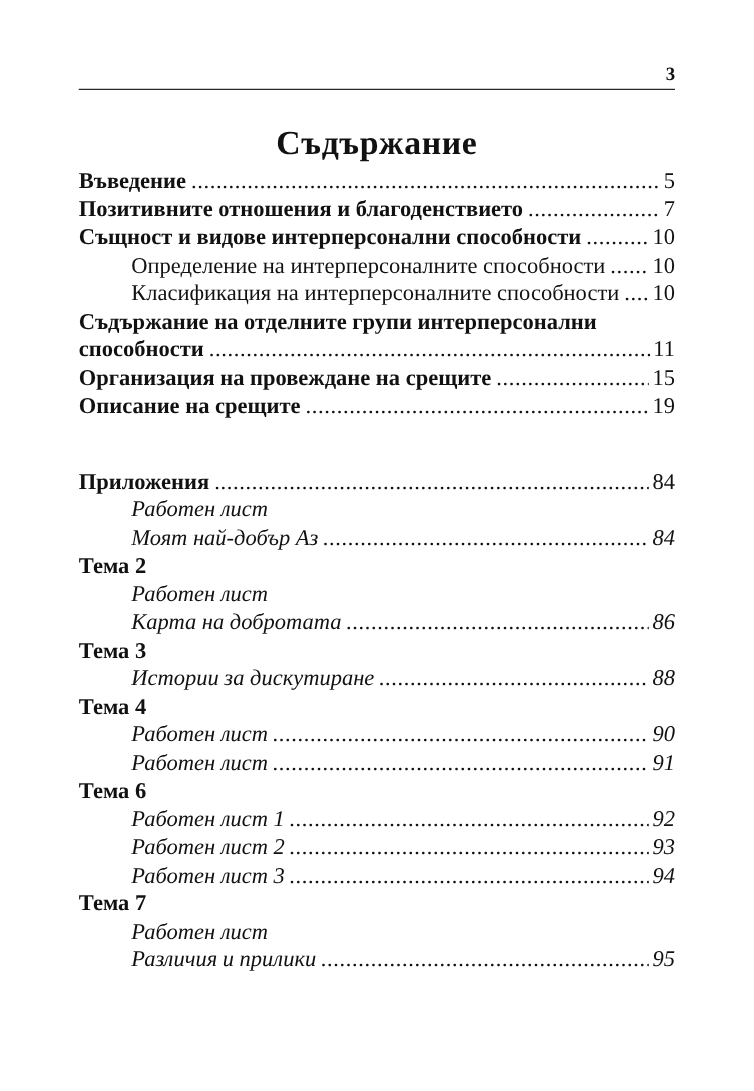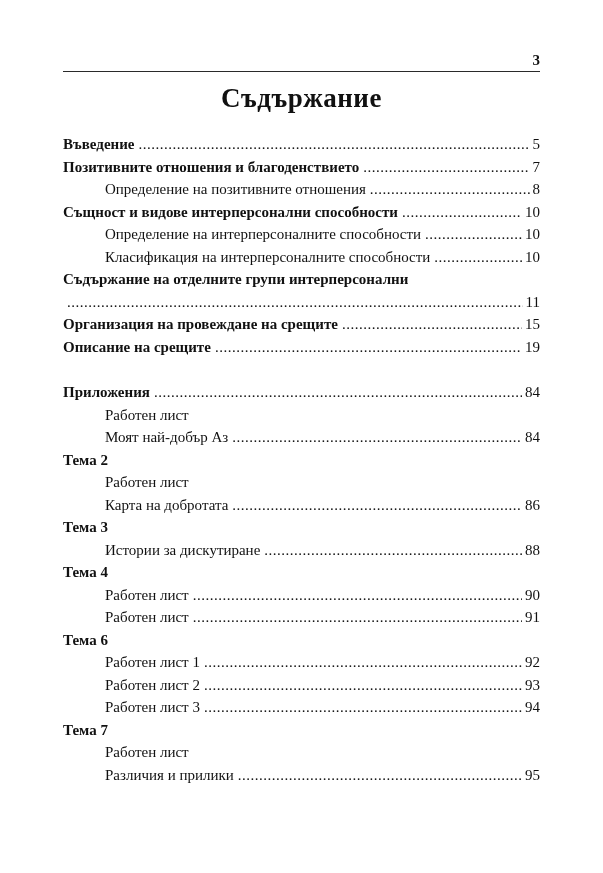--- a/index.html
+++ b/index.html
@@ -26,42 +26,42 @@
   .rule {
     position: absolute;
     top: 71px; left: 63px; right: 63px;
     height: 0;
     border-top: 1.6px solid #2a2a2a;
   }
   
   .title {
     position: absolute;
     top: 83px; left: 0; right: 0;
-    margin: 0;
+    margin: 16px;
     text-align: center;
     font-size: 27px;
     font-weight: 700;
     letter-spacing: 0.5px;
   }
   
   .toc {
     position: absolute;
     top: 133px; left: 63px; right: 63px;
   }
   .row {
     display: flex;
     align-items: center;
-    font-size: 15px;
+    font-size: 18px;
     line-height: 22.5px;
     white-space: nowrap;
   }
   .row.bold .label { font-weight: 700; }
-  .row.italic { }
+  .row.italic { font-style: italic; }
   .row.indent { padding-left: 42px; }
-  .row.gap { margin-top: 23px; }
+  .row.gap { margin-top: 38px; }
   .leader {
     flex: 1 1 auto;
     overflow: hidden;
     margin: 0 3px 0 4px;
     min-width: 0;
   }
   .leader::after {
     content: "...................................................................................................................................................................";
     letter-spacing: 0.5px;
     font-weight: 400;
@@ -83,45 +83,41 @@
       <div class="row bold">
     <span class="label">Въведение</span>
     <span class="leader"></span>
     <span class="pagenum">5</span>
   </div>
       <div class="row bold">
     <span class="label">Позитивните отношения и благоденствието</span>
     <span class="leader"></span>
     <span class="pagenum">7</span>
   </div>
-      <div class="row regular indent">
-    <span class="label">Определение на позитивните отношения</span>
-    <span class="leader"></span>
-    <span class="pagenum">8</span>
-  </div>
       <div class="row bold">
     <span class="label">Същност и видове интерперсонални способности</span>
     <span class="leader"></span>
     <span class="pagenum">10</span>
   </div>
       <div class="row regular indent">
     <span class="label">Определение на интерперсоналните способности</span>
     <span class="leader"></span>
     <span class="pagenum">10</span>
   </div>
       <div class="row regular indent">
     <span class="label">Класификация на интерперсоналните способности</span>
     <span class="leader"></span>
     <span class="pagenum">10</span>
   </div>
       <div class="row bold">
     <span class="label">Съдържание на отделните групи интерперсонални</span>
 
   </div>
       <div class="row bold">
+    <span class="label">способности</span>
     <span class="leader"></span>
     <span class="pagenum">11</span>
   </div>
       <div class="row bold">
     <span class="label">Организация на провеждане на срещите</span>
     <span class="leader"></span>
     <span class="pagenum">15</span>
   </div>
       <div class="row bold">
     <span class="label">Описание на срещите</span>

